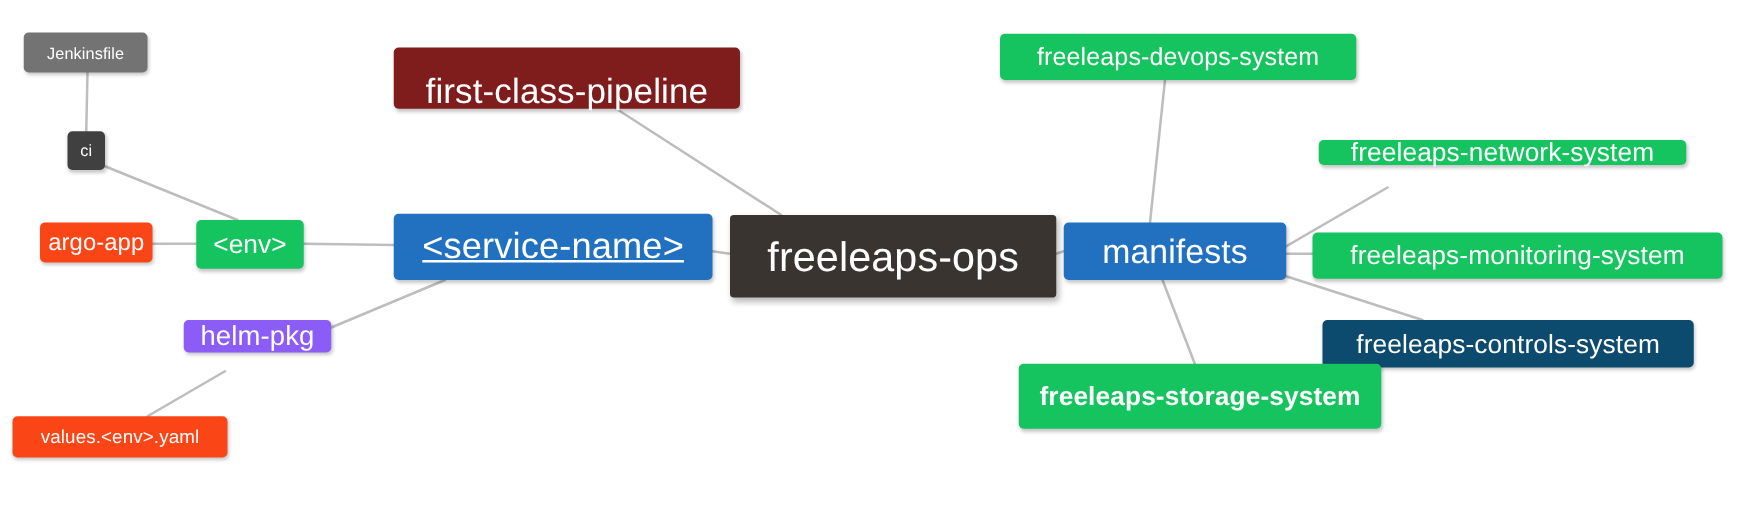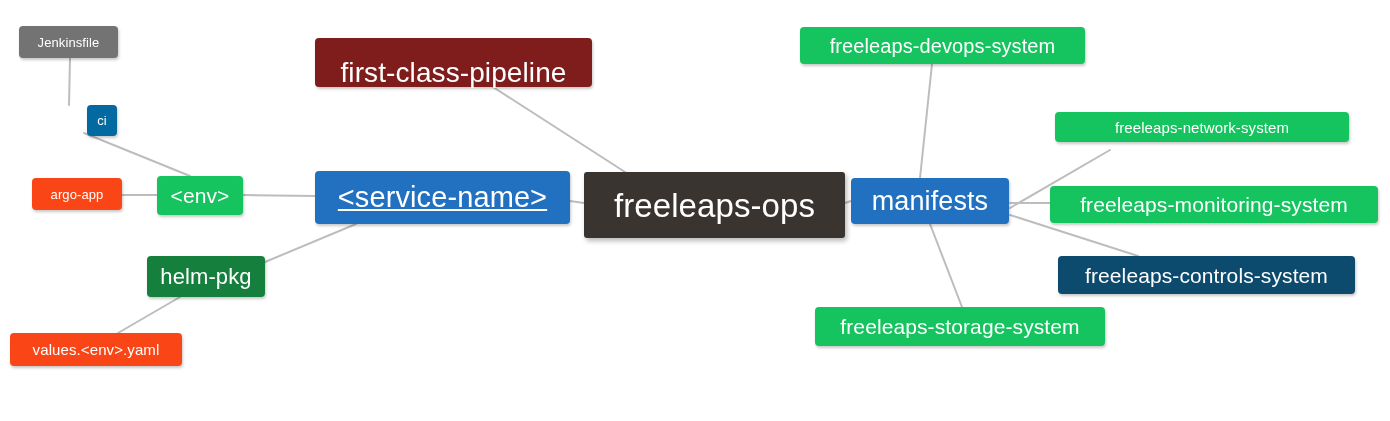--- a/index.html
+++ b/index.html
@@ -64,56 +64,56 @@
       <line x1="920" y1="178" x2="932" y2="64" stroke="#bdbdbd" stroke-width="2" stroke-linecap="round"></line>
       <line x1="1010" y1="208" x2="1110" y2="150" stroke="#bdbdbd" stroke-width="2" stroke-linecap="round"></line>
       <line x1="1010" y1="203" x2="1050" y2="203" stroke="#bdbdbd" stroke-width="2" stroke-linecap="round"></line>
       <line x1="1010" y1="215" x2="1138" y2="256" stroke="#bdbdbd" stroke-width="2" stroke-linecap="round"></line>
       <line x1="930" y1="224" x2="962" y2="307" stroke="#bdbdbd" stroke-width="2" stroke-linecap="round"></line>
     </svg>
   <div id="node-layer">
       <div class="node" style="left: 19px; top: 26px; width: 99px; height: 32px; background: #737373; font-size: 13px;">
         <span>Jenkinsfile</span>
       </div>
-      <div class="node" style="left: 54px; top: 105px; width: 30px; height: 31px; background: #0369a1; font-size: 13px; margin-left: 33px;">
+      <div class="node" style="left: 54px; top: 105px; width: 30px; height: 31px; background: #404040; font-size: 13px;">
         <span>ci</span>
       </div>
-      <div class="node" style="left: 32px; top: 178px; width: 90px; height: 32px; background: rgb(250, 70, 22); font-size: 13px;">
+      <div class="node" style="left: 32px; top: 178px; width: 90px; height: 32px; background: rgb(250, 70, 22); font-size: 19px;">
         <span>argo-app</span>
       </div>
       <div class="node" style="left: 157px; top: 176px; width: 86px; height: 39px; background: rgb(22, 196, 95); font-size: 21px;">
         <span>&lt;env&gt;</span>
       </div>
-      <div class="node" style="left: 147px; top: 256px; width: 118px; height: 41px; background: #15803d; font-size: 22px;">
+      <div class="node" style="left: 147px; top: 256px; width: 118px; height: 26px; background: #8b5cf6; font-size: 22px;">
         <span>helm-pkg</span>
       </div>
       <div class="node" style="left: 10px; top: 333px; width: 172px; height: 33px; background: rgb(250, 70, 22); font-size: 15px;">
         <span>values.&lt;env&gt;.yaml</span>
       </div>
       <div class="node" style="left: 315px; top: 38px; width: 277px; height: 49px; background: #7f1d1d; font-size: 28px; align-items: flex-end;">
         <span>first-class-pipeline</span>
       </div>
       <div class="node" style="left: 315px; top: 171px; width: 255px; height: 53px; background: rgb(34, 112, 192); font-size: 29px; text-decoration: underline;">
         <span>&lt;service-name&gt;</span>
       </div>
       <div class="node root" style="left: 584px; top: 172px; width: 261px; height: 66px; background: rgb(58, 52, 49); font-size: 33px;">
         <span>freeleaps-ops</span>
       </div>
-      <div class="node" style="left: 851px; top: 178px; width: 158px; height: 46px; background: rgb(34, 112, 192); font-size: 27px;">
+      <div class="node" style="left: 851px; top: 178px; width: 178px; height: 46px; background: rgb(34, 112, 192); font-size: 27px;">
         <span>manifests</span>
       </div>
       <div class="node" style="left: 800px; top: 27px; width: 285px; height: 37px; background: rgb(22, 196, 95); font-size: 20px; text-align: right;">
         <span>freeleaps-devops-system</span>
       </div>
-      <div class="node" style="left: 1055px; top: 112px; width: 294px; height: 30px; background: rgb(22, 196, 95); font-size: 15px; align-items: center;">
+      <div class="node" style="left: 1055px; top: 112px; width: 294px; height: 20px; background: rgb(22, 196, 95); font-size: 21px; align-items: center;">
         <span>freeleaps-network-system</span>
       </div>
       <div class="node" style="left: 1050px; top: 186px; width: 328px; height: 37px; background: rgb(22, 196, 95); font-size: 21px;">
         <span>freeleaps-monitoring-system</span>
       </div>
       <div class="node" style="left: 1058px; top: 256px; width: 297px; height: 38px; background: #0c4a6e; font-size: 21px;">
         <span>freeleaps-controls-system</span>
       </div>
-      <div class="node" style="left: 815px; top: 307px; width: 290px; height: 39px; background: rgb(22, 196, 95); font-size: 21px;">
+      <div class="node" style="left: 815px; top: 291px; width: 290px; height: 52px; background: rgb(22, 196, 95); font-size: 21px; font-weight: bold;">
         <span>freeleaps-storage-system</span>
       </div>
     </div>
 </div>
 
 </body></html>

